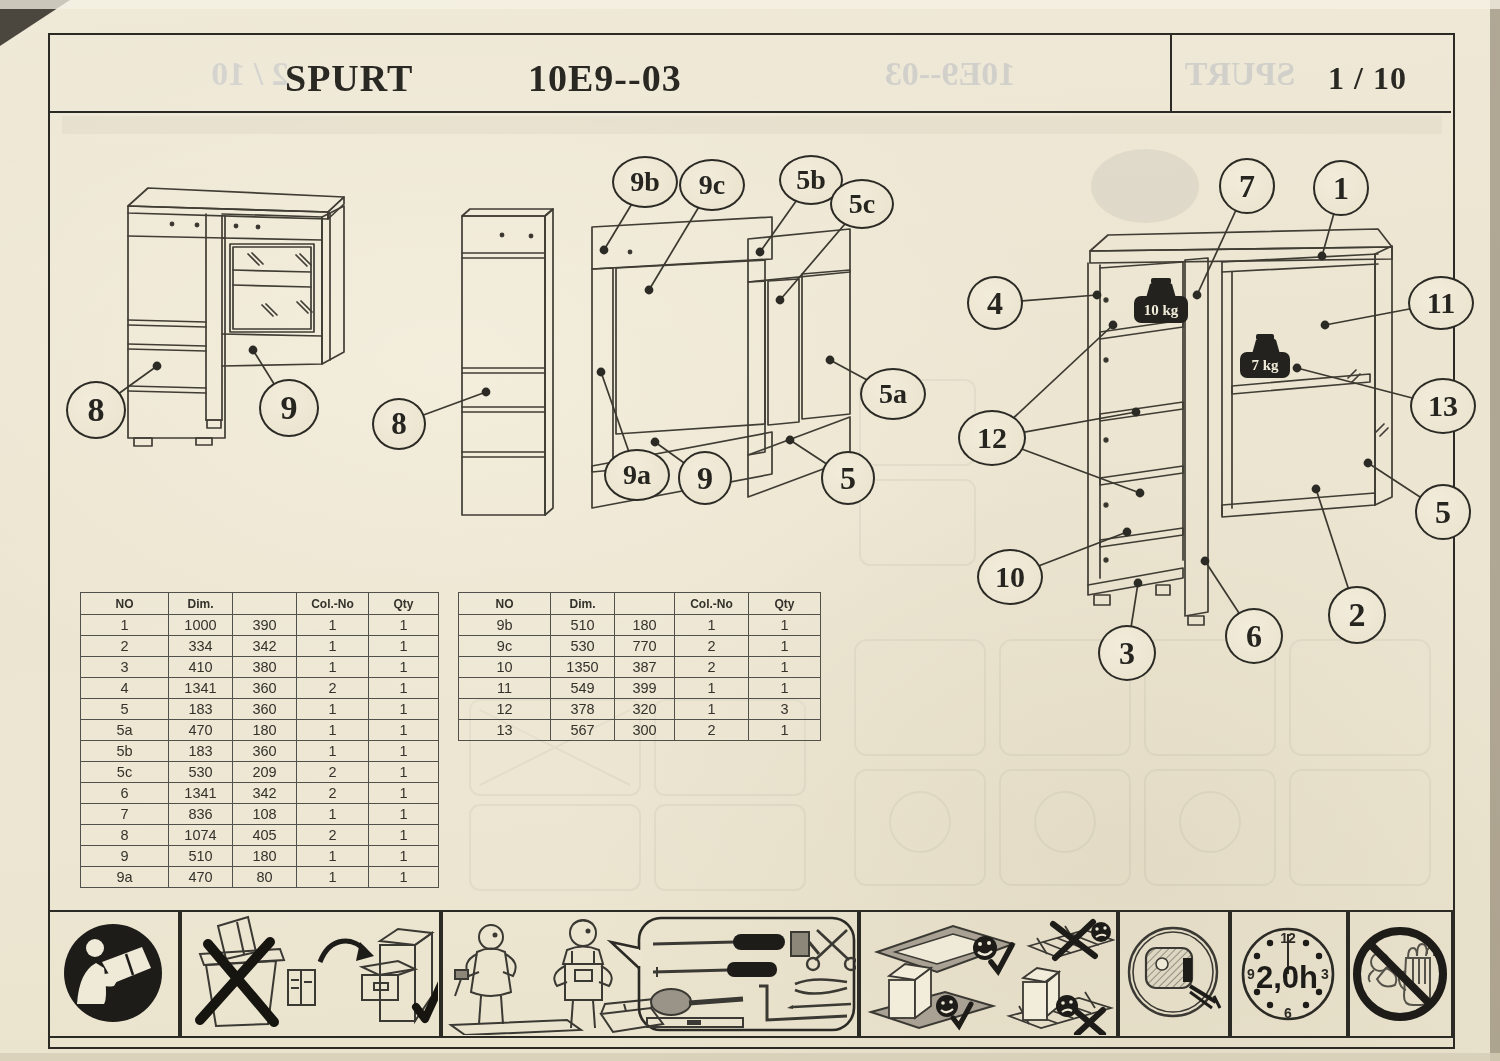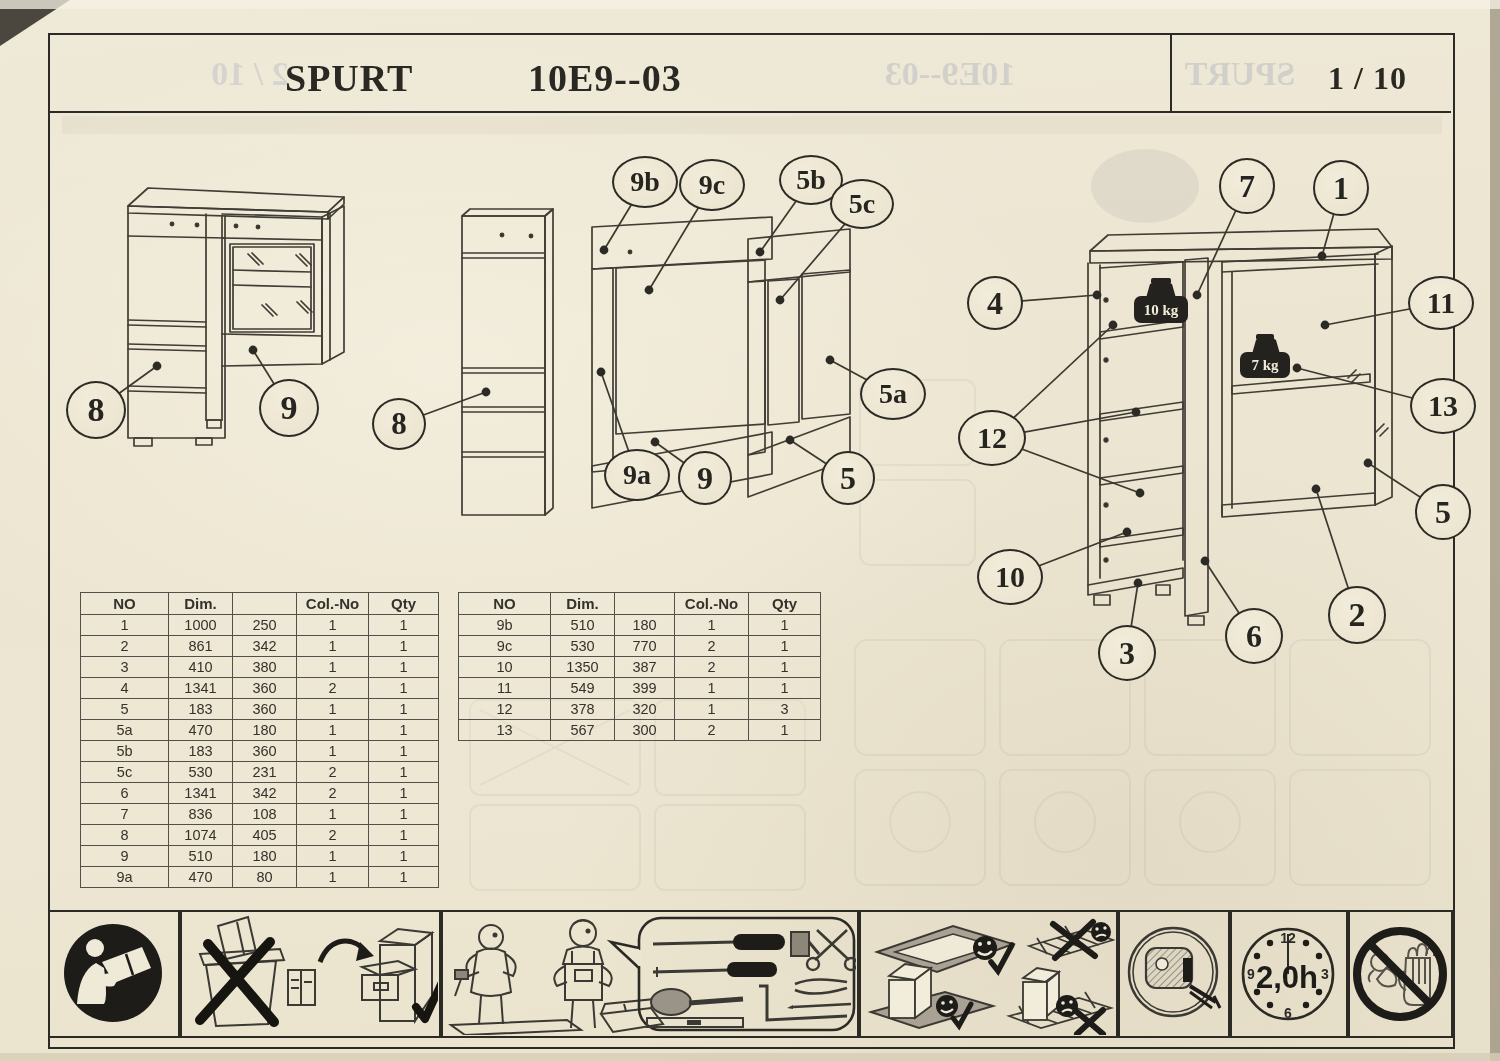--- a/index.html
+++ b/index.html
@@ -21,21 +21,21 @@
          font-weight:bold;color:#8a93ad;opacity:.28;font-size:34px;white-space:nowrap;}
   .art{position:absolute;left:0;top:0;z-index:1;}
   .co{position:absolute;transform:translate(-50%,-50%);border:2.6px solid #2b2a25;border-radius:50%;
       display:flex;align-items:center;justify-content:center;z-index:5;
       font-family:"Liberation Serif",serif;font-weight:bold;color:#262520;
       background:radial-gradient(circle at 40% 35%,#f2ecdb 0%,#ebe4cf 80%);}
   table.parts{position:absolute;z-index:6;border-collapse:collapse;table-layout:fixed;
       font-size:14.5px;color:#34322b;}
   table.parts th,table.parts td{border:1.6px solid #52504a;text-align:center;padding:0;height:20px;
       overflow:hidden;white-space:nowrap;background:rgba(240,234,219,.25);}
-  table.parts th{font-weight:bold;font-size:15px;height:21px;}
+  table.parts th{font-weight:bold;font-size:12px;height:21px;}
   .strip{position:absolute;left:48px;top:910px;width:1405px;height:128px;display:flex;z-index:6;}
   .cell{border:2.6px solid #2b2a25;box-sizing:border-box;position:relative;flex:0 0 auto;}
   .cell svg{display:block;}
   .ln{stroke:#403d35;fill:none;stroke-width:1.7;stroke-linejoin:round;stroke-linecap:round;}
   .lead{stroke:#3a382f;stroke-width:1.7;}
   .dot{fill:#2b2a25;}
 </style>
 </head>
 <body>
 
@@ -344,27 +344,27 @@
       <th>Dim.</th>
       <th></th>
       <th>Col.-No</th>
       <th>Qty</th>
     </tr>
       </thead>
     <tbody>
         <tr>
           <td>1</td>
           <td>1000</td>
-          <td>250</td>
+          <td>390</td>
           <td>1</td>
           <td>1</td>
         </tr>
         <tr>
           <td>2</td>
-          <td>861</td>
+          <td>334</td>
           <td>342</td>
           <td>1</td>
           <td>1</td>
         </tr>
         <tr>
           <td>3</td>
           <td>410</td>
           <td>380</td>
           <td>1</td>
           <td>1</td>
@@ -393,21 +393,21 @@
         <tr>
           <td>5b</td>
           <td>183</td>
           <td>360</td>
           <td>1</td>
           <td>1</td>
         </tr>
         <tr>
           <td>5c</td>
           <td>530</td>
-          <td>231</td>
+          <td>209</td>
           <td>2</td>
           <td>1</td>
         </tr>
         <tr>
           <td>6</td>
           <td>1341</td>
           <td>342</td>
           <td>2</td>
           <td>1</td>
         </tr>

